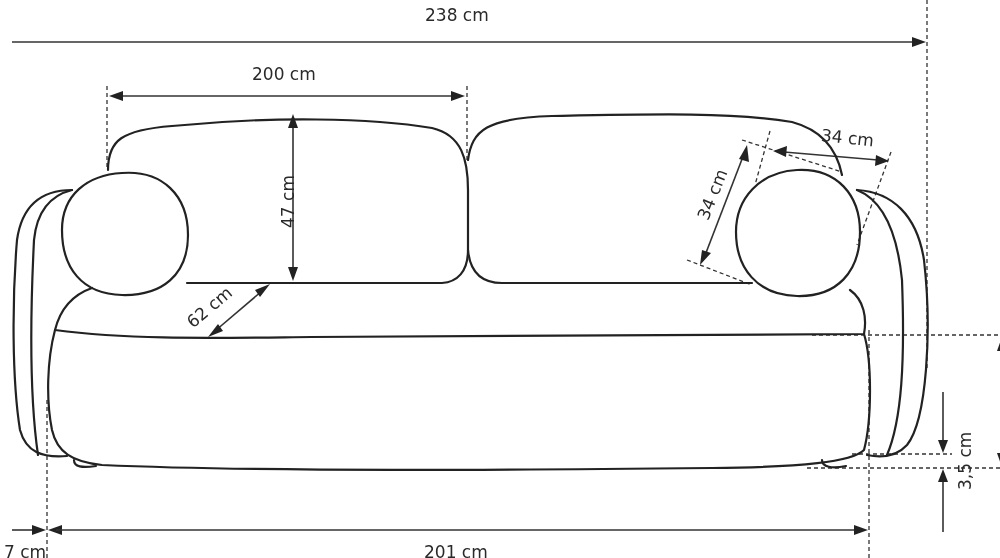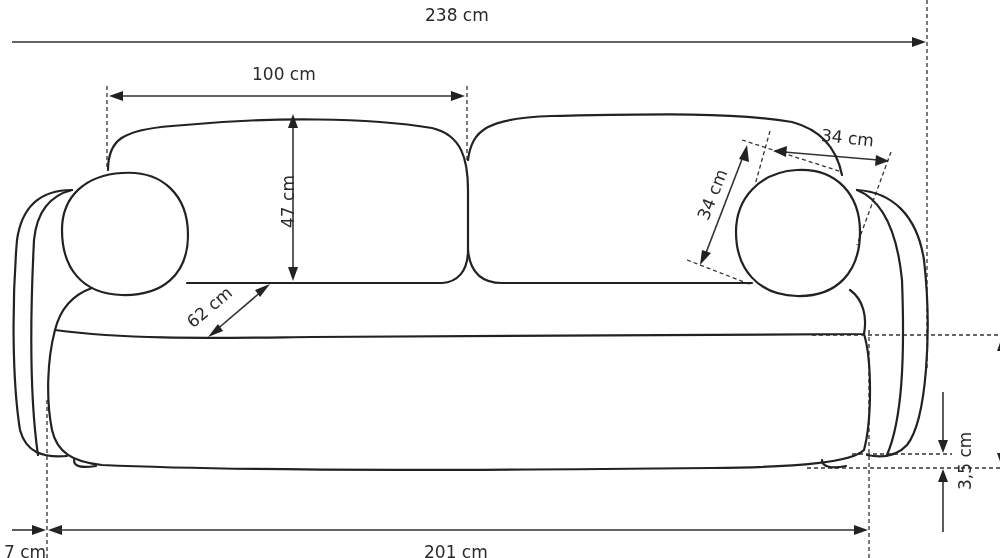--- a/index.html
+++ b/index.html
@@ -99,21 +99,21 @@
       <path class="outline" d="M80,288 C60,295 48,310 43,330 C120,340 200,338 300,337 C500,336 700,336 852,334 C855,318 852,300 838,290"></path>
 
       <path class="outline" d="M43,330 C35,360 34,400 40,430 C45,452 60,462 90,465 C250,472 500,470 700,468 C790,467 840,462 852,450 C860,420 860,360 852,334"></path>
 
       <path class="outline" d="M62,460 C62,467 70,468 84,466"></path>
       <path class="outline" d="M810,460 C810,467 820,469 834,466"></path>
     </g>
   </svg>
 
   <span class="lbl" style="left:413px; top:7px;">238 cm</span>
-  <span class="lbl" style="left:240px; top:66px;">100 cm</span>
+  <span class="lbl" style="left:240px; top:66px;">200 cm</span>
   <span class="lbl" style="left:268px; top:185px; transform: rotate(-90deg); transform-origin: left top; top:228px;">47 cm</span>
   <span class="lbl" style="left:172px; top:318px; transform: rotate(-40deg); transform-origin: left top;">62 cm</span>
   <span class="lbl" style="left:810px; top:127px; transform: rotate(6deg); transform-origin: left top;">34 cm</span>
   <span class="lbl" style="left:683px; top:216px; transform: rotate(-68deg); transform-origin: left top;">34 cm</span>
   <span class="lbl" style="left:945px; top:490px; transform: rotate(-90deg); transform-origin: left top;">3,5 cm</span>
   <span class="lbl" style="left:-8px; top:544px;">7 cm</span>
   <span class="lbl" style="left:412px; top:544px;">201 cm</span>
 </div>
 
 </body></html>

